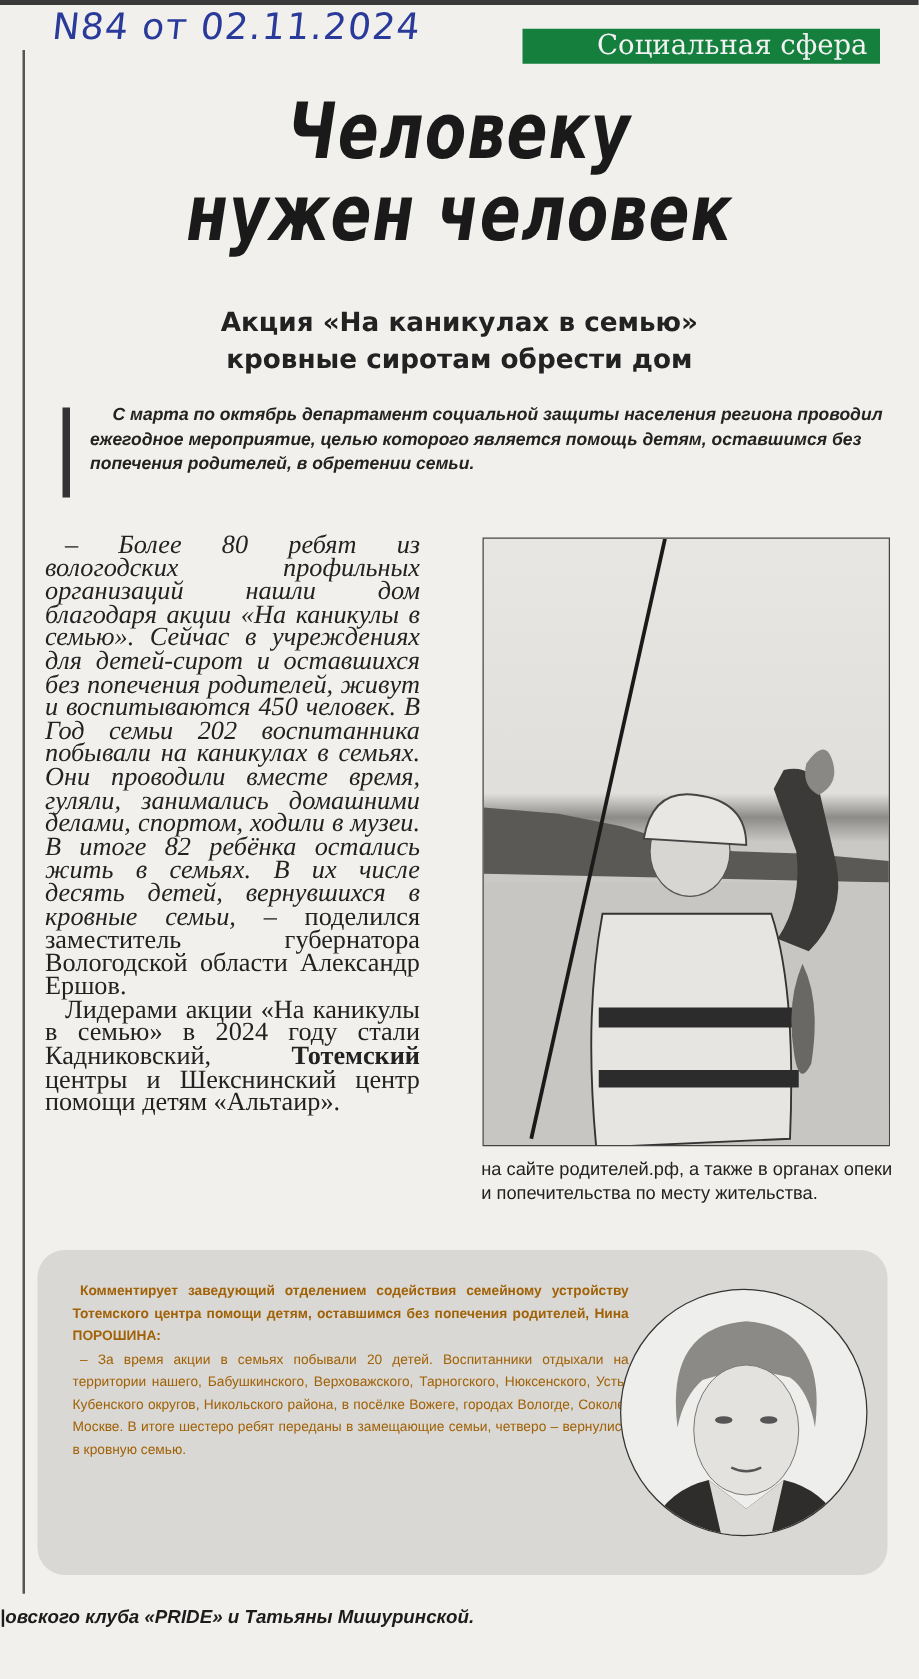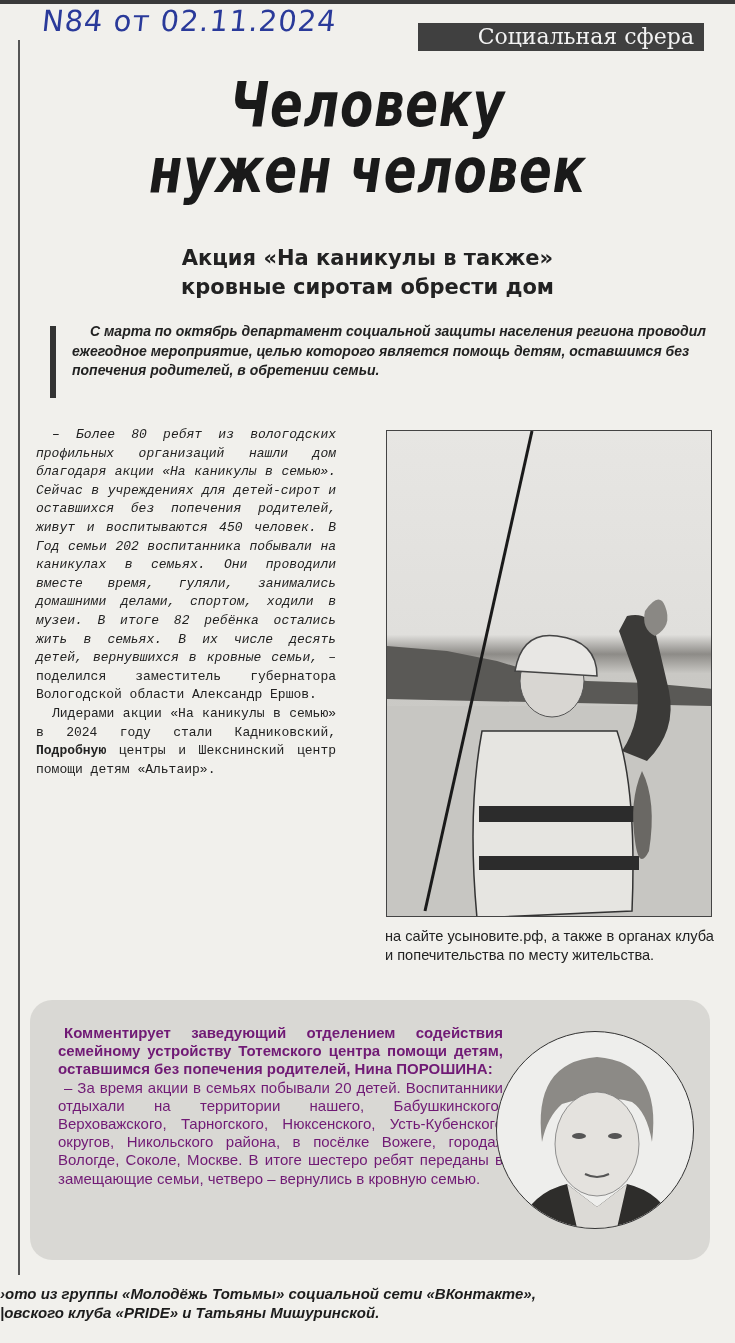--- a/index.html
+++ b/index.html
@@ -12,21 +12,21 @@
     }
     .top-edge { position: absolute; left: 0; top: 0; width: 735px; height: 4px; background: #3a3a3a; }
     .left-rule { position: absolute; left: 18px; top: 40px; width: 2px; height: 1235px; background: #555; }
     .handwriting {
       position: absolute; left: 42px; top: 4px;
       font-family: "DejaVu Sans", sans-serif; font-size: 29px; color: #2a3a9a;
       letter-spacing: 1px; transform: skewX(-6deg);
     }
     .rubric {
       position: absolute; left: 418px; top: 23px; width: 286px; height: 28px;
-      background: #404040; color: #f2f2f2;
+      background: #15803d; color: #f2f2f2;
       font-family: "DejaVu Serif", serif; font-size: 22px; line-height: 28px;
       text-align: right; padding-right: 10px; box-sizing: border-box;
     }
     .headline {
       position: absolute; left: 0; width: 735px; top: 72px; text-align: center;
       font-family: "DejaVu Sans", sans-serif; font-weight: bold; font-style: italic;
       font-size: 62px; line-height: 66px; color: #1a1a1a;
       transform: scaleX(0.78); letter-spacing: 1px;
     }
     .subhead {
@@ -35,43 +35,43 @@
       font-size: 21px; line-height: 29px; color: #222;
     }
     .lead-bar { position: absolute; left: 50px; top: 326px; width: 6px; height: 72px; background: #333; }
     .lead {
       position: absolute; left: 72px; top: 322px; width: 640px;
       font-family: "Liberation Sans", sans-serif; font-weight: bold; font-style: italic;
       font-size: 14px; line-height: 19.5px; color: #222; text-indent: 18px;
     }
     .col-left {
       position: absolute; left: 36px; top: 426px; width: 300px;
-      font-family: Liberation Mono, monospace; font-size: 13px; line-height: 18.6px;
+      font-family: Liberation Serif, serif; font-size: 21px; line-height: 18.6px;
       text-align: justify; color: #222;
     }
     .col-left p { margin: 0; text-indent: 16px; }
     .col-left .ital { font-style: italic; }
     .col-left b { font-weight: bold; }
     .photo-main {
       position: absolute; left: 386px; top: 430px; width: 326px; height: 487px;
       border: 1px solid #444; box-sizing: border-box; overflow: hidden;
       background: linear-gradient(#e7e6e3 0%, #e0dfdc 42%, #8d8b87 46%, #c9c8c4 50%, #d6d5d1 100%);
     }
     .col-right {
       position: absolute; left: 385px; top: 927px; width: 330px;
       font-family: "Liberation Sans", sans-serif; font-size: 14.6px; line-height: 18.6px; color: #222;
     }
     .comment-box {
       position: absolute; left: 30px; top: 1000px; width: 680px; height: 260px;
       background: #d9d8d4; border-radius: 22px;
     }
     .comment-text {
       position: absolute; left: 58px; top: 1024px; width: 445px;
-      font-family: "Liberation Sans", sans-serif; font-size: 15px; line-height: 18.2px;
-      text-align: justify; color: #701a75;
+      font-family: "Liberation Sans", sans-serif; font-size: 11px; line-height: 18.2px;
+      text-align: justify; color: #a16207;
     }
     .comment-text p { margin: 0; }
     .comment-text .intro { font-weight: bold; text-indent: 6px; }
     .comment-text .quote { text-indent: 6px; }
     .portrait {
       position: absolute; left: 496px; top: 1031px; width: 196px; height: 196px;
       border-radius: 50%; border: 1.5px solid #333; background: #eeeeec; overflow: hidden;
     }
     .credit {
       position: absolute; left: 0; top: 1284px; width: 735px;
@@ -88,30 +88,30 @@
 <div class="handwriting">N84 от 02.11.2024</div>
 
 <div class="rubric">Социальная сфера</div>
 
 <div class="headline">
   <div>Человеку</div>
   <div>нужен человек</div>
 </div>
 
 <div class="subhead">
-  <div>Акция «На каникулы в также»</div>
+  <div>Акция «На каникулах в семью»</div>
   <div>кровные сиротам обрести дом</div>
 </div>
 
 <div class="lead-bar"></div>
 <div class="lead">С марта по октябрь департамент социальной защиты населения региона проводил ежегодное мероприятие, целью которого является помощь детям, оставшимся без попечения родителей, в обретении семьи.</div>
 
 <div class="col-left">
   <p><span class="ital">– Более 80 ребят из вологодских профильных организаций нашли дом благодаря акции «На каникулы в семью». Сейчас в учреждениях для детей-сирот и оставшихся без попечения родителей, живут и воспитываются 450 человек. В Год семьи 202 воспитанника побывали на каникулах в семьях. Они проводили вместе время, гуляли, занимались домашними делами, спортом, ходили в музеи. В итоге 82 ребёнка остались жить в семьях. В их числе десять детей, вернувшихся в кровные семьи,</span><span> – поделился заместитель губернатора Вологодской области Александр Ершов.</span></p>
-  <p><span>Лидерами акции «На каникулы в семью» в 2024 году стали Кадниковский, </span><b>Подробную</b><span> центры и Шекснинский центр помощи детям «Альтаир».</span></p>
+  <p><span>Лидерами акции «На каникулы в семью» в 2024 году стали Кадниковский, </span><b>Тотемский</b><span> центры и Шекснинский центр помощи детям «Альтаир».</span></p>
 </div>
 
 <div class="photo-main">
   <svg width="326" height="487" viewBox="0 0 326 487">
 
     <path d="M0 215 L60 220 L110 230 L160 245 L200 250 L260 252 L326 258 L326 275 L0 268 Z" fill="#5a5956"></path>
 
     <rect x="0" y="275" width="326" height="212" fill="#c7c6c2"></rect>
 
     <line x1="145" y1="0" x2="38" y2="480" stroke="#1a1a1a" stroke-width="3"></line>
@@ -124,35 +124,34 @@
     <path d="M128 240 Q135 200 170 205 Q210 210 210 245 Z" fill="#e8e7e4" stroke="#444" stroke-width="1.5"></path>
 
     <path d="M95 300 L230 300 Q250 360 245 480 L90 487 Q80 380 95 300 Z" fill="#e6e5e1" stroke="#333" stroke-width="1.5"></path>
     <rect x="92" y="375" width="160" height="16" fill="#2c2c2c"></rect>
     <rect x="92" y="425" width="160" height="14" fill="#2c2c2c"></rect>
 
     <path d="M255 340 Q270 370 262 420 Q252 440 248 410 Q242 370 255 340 Z" fill="#6a6864"></path>
   </svg>
 </div>
 
-<div class="col-right">на сайте усыновите.рф, а также в органах клуба и попечительства по месту жительства.</div>
+<div class="col-right">на сайте родителей.рф, а также в органах опеки и попечительства по месту жительства.</div>
 
 <div class="comment-box"></div>
 <div class="comment-text">
   <p class="intro">Комментирует заведующий отделением содействия семейному устройству Тотемского центра помощи детям, оставшимся без попечения родителей, Нина ПОРОШИНА:</p>
   <p class="quote">– За время акции в семьях побывали 20 детей. Воспитанники отдыхали на территории нашего, Бабушкинского, Верховажского, Тарногского, Нюксенского, Усть-Кубенского округов, Никольского района, в посёлке Вожеге, городах Вологде, Соколе, Москве. В итоге шестеро ребят переданы в замещающие семьи, четверо – вернулись в кровную семью.</p>
 </div>
 <div class="portrait">
   <svg width="196" height="196" viewBox="0 0 196 196">
     <path d="M45 110 Q35 30 100 25 Q165 30 155 110 Q150 80 135 70 Q100 60 65 72 Q50 85 45 110 Z" fill="#8c8a86"></path>
     <ellipse cx="100" cy="112" rx="42" ry="52" fill="#e4e2de" stroke="#777" stroke-width="0.8"></ellipse>
     <ellipse cx="82" cy="104" rx="7" ry="3" fill="#555"></ellipse>
     <ellipse cx="118" cy="104" rx="7" ry="3" fill="#555"></ellipse>
     <path d="M88 142 Q100 148 112 142" stroke="#555" stroke-width="2" fill="none"></path>
     <path d="M20 196 Q35 160 70 152 L100 175 L130 152 Q165 160 180 196 Z" fill="#2e2d2b"></path>
     <path d="M70 152 L100 175 L130 152 L120 196 L80 196 Z" fill="#dcdad6"></path>
   </svg>
 </div>
 
 <div class="credit">
-  <div>›ото из группы «Молодёжь Тотьмы» социальной сети «ВКонтакте»,</div>
   <div>|овского клуба «PRIDE» и Татьяны Мишуринской.</div>
 </div>
 
 </body></html>

